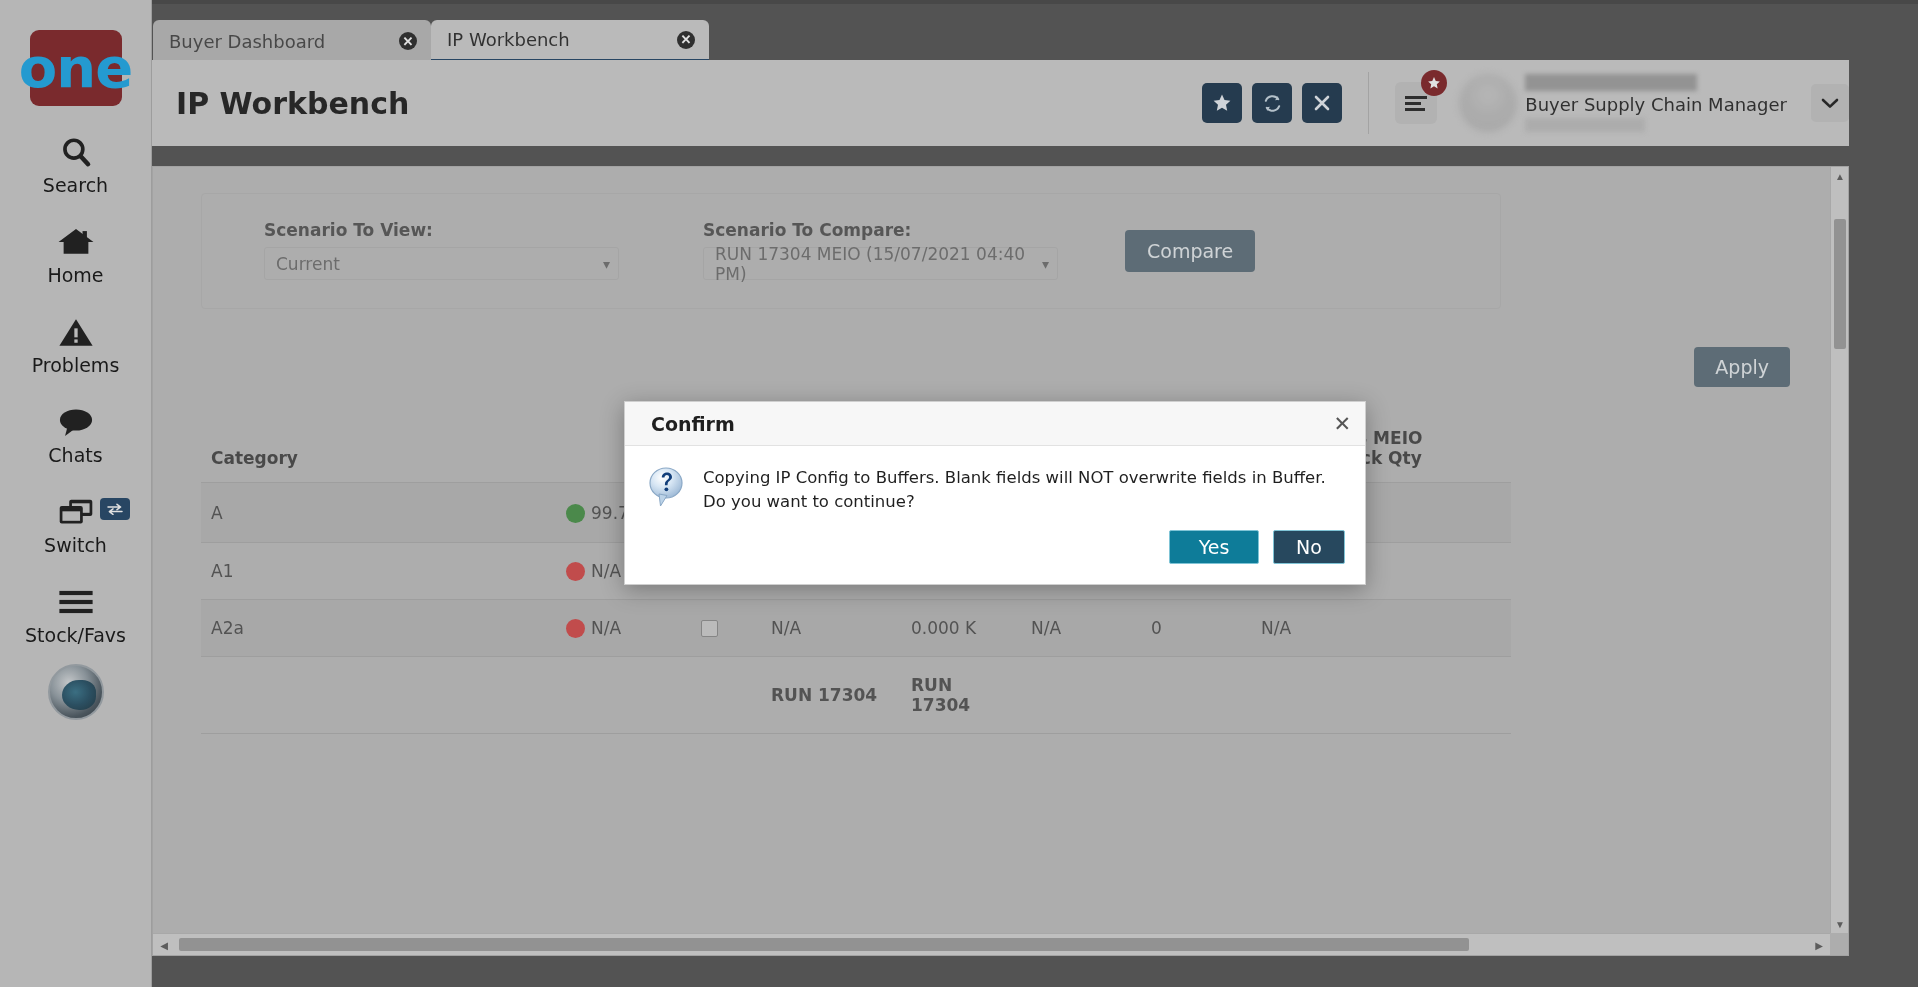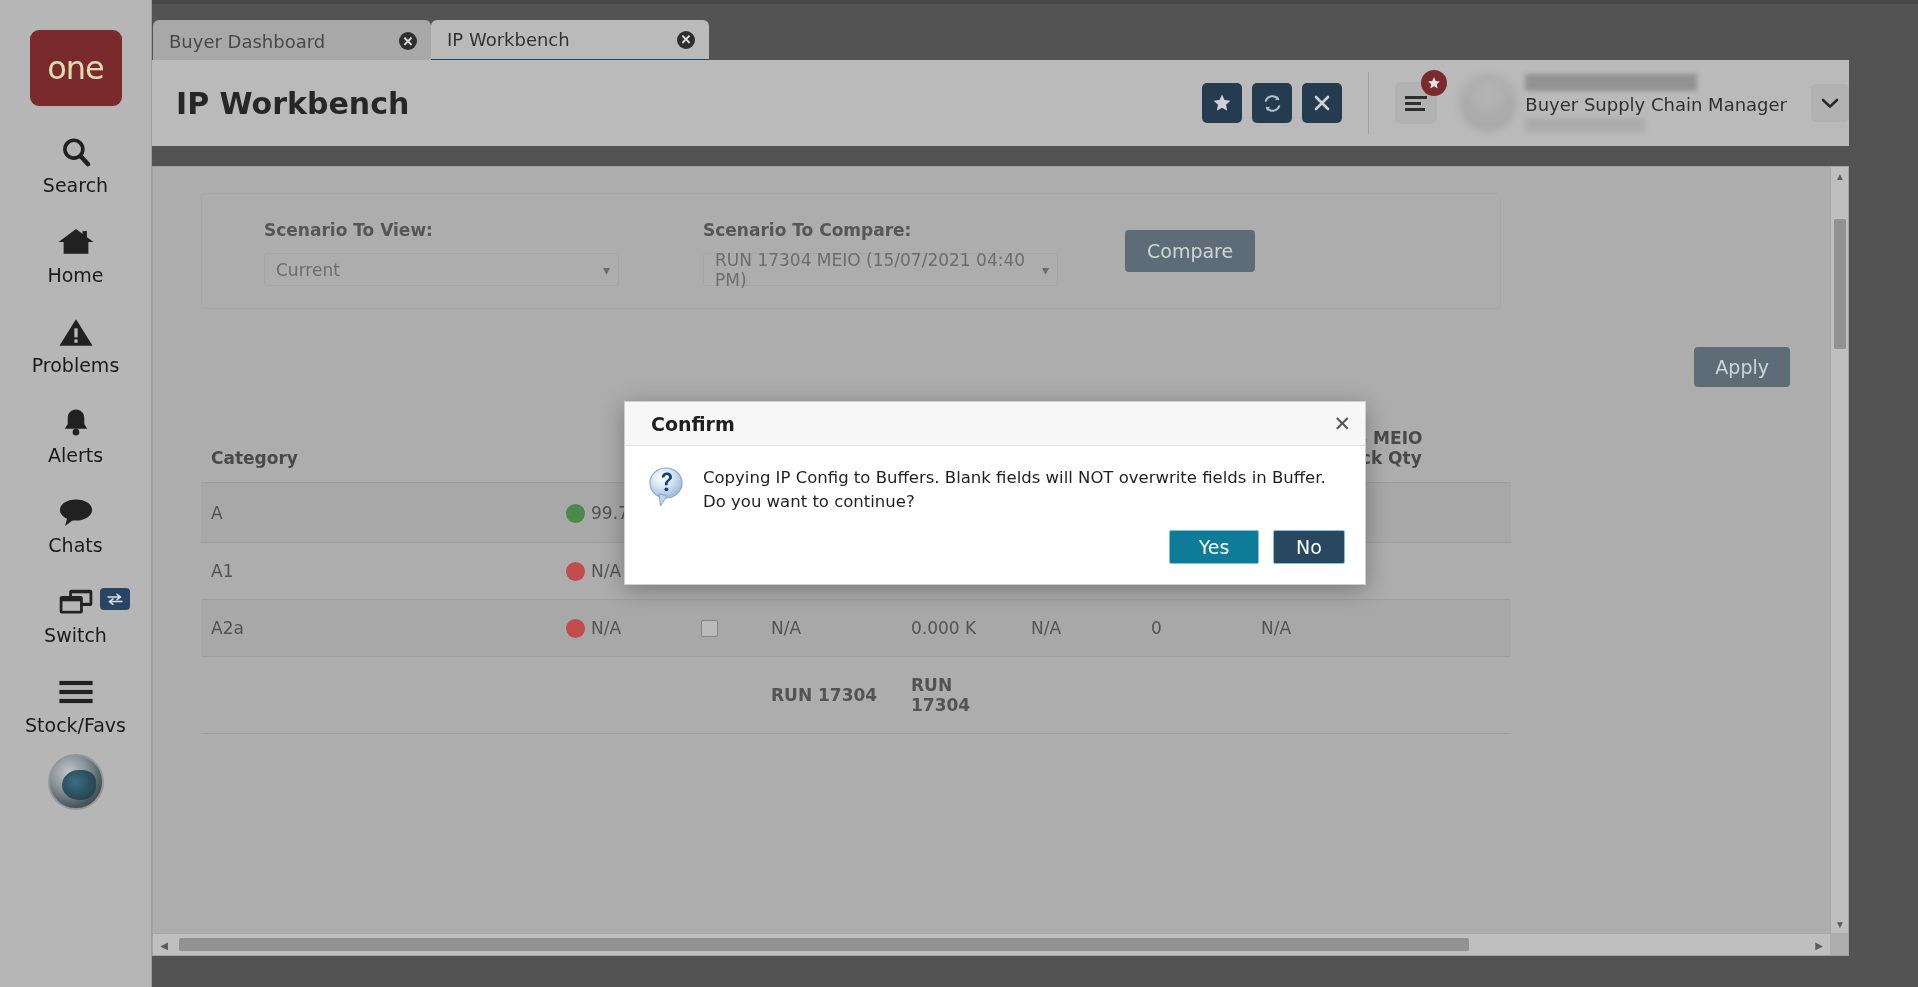--- a/index.html
+++ b/index.html
@@ -15,21 +15,21 @@
   .sidebar {
     position: absolute; left: 0; top: 0; width: 152px; height: 987px;
     background: #c8c8c8; border-right: 1px solid #a8a8a8;
     display: flex; flex-direction: column; align-items: center;
   }
   .logo {
     margin-top: 30px; width: 92px; height: 76px; background: #7b1519;
     border-radius: 9px; display: flex; align-items: center; justify-content: center;
   }
   .logo-text {
-    color: #fef9c3; font-size: 32px; font-weight: 400; letter-spacing: -1px;
+    color: #0ea5e9; font-size: 56px; font-weight: 700; letter-spacing: -1px;
     font-family: "DejaVu Sans", sans-serif; line-height: 1;
   }
   .nav-item {
     margin-top: 26px; width: 152px;
     display: flex; flex-direction: column; align-items: center;
     position: relative; cursor: pointer;
   }
   .nav-icon { height: 40px; display:flex; align-items:center; justify-content:center; }
   .nav-icon svg { display: block; }
   .nav-label {
@@ -132,21 +132,21 @@
   }
   .content-inner { position: absolute; left: 0; top: 0; right: 18px; bottom: 22px; overflow: hidden; }
 
   
   .filter-box {
     position: absolute; left: 48px; top: 26px; width: 1300px; height: 116px;
     border: 1px solid #b5b5b5; border-radius: 4px;
   }
   .field { position: absolute; }
   .field-label {
-    font-size: 17px; font-weight: bold; color: #4d4d4d; margin-bottom: 13px;
+    font-size: 17px; font-weight: bold; color: #4d4d4d; margin-bottom: 7px;
     font-family: "DejaVu Sans", sans-serif;
   }
   .select-box {
     height: 33px; border: 1px solid #b3b3b3; background: #bdbdbd; border-radius: 3px;
     display: flex; align-items: center; padding: 0 8px 0 11px;
     font-size: 17px; color: #6a6a6a; cursor: pointer;
     font-family: "DejaVu Sans", sans-serif;
   }
   .select-box .chev { margin-left: auto; font-size: 14px; color: #6a6a6a; }
   .btn-slate {
@@ -280,29 +280,20 @@
       <div class="nav-icon">
         <svg width="36" height="31" viewBox="0 0 26 22">
             <path d="M13 1.5 L25 20.5 L1 20.5 Z" fill="#0a0a0a"></path>
             <rect x="11.8" y="8" width="2.4" height="6.5" fill="#cdcdcd"></rect>
             <rect x="11.8" y="16" width="2.4" height="2.4" fill="#cdcdcd"></rect>
           </svg>
       </div>
       <span class="nav-label">Problems</span>
     </div>
 
-    <div class="nav-item">
-      <div class="nav-icon">
-        <svg width="34" height="33" viewBox="0 0 24 24">
-            <path d="M12 2.5 C8.4 2.5 6 5.2 6 8.6 V13 L3.8 16.6 H20.2 L18 13 V8.6 C18 5.2 15.6 2.5 12 2.5 Z" fill="#0a0a0a"></path>
-            <circle cx="12" cy="19" r="2.4" fill="#0a0a0a"></circle>
-          </svg>
-      </div>
-      <span class="nav-label">Alerts</span>
-    </div>
 
     <div class="nav-item">
       <div class="nav-icon">
         <svg width="38" height="30" viewBox="0 0 26 20">
             <ellipse cx="13" cy="8.6" rx="11" ry="7.2" fill="#0a0a0a"></ellipse>
             <path d="M7 14 L5.5 19.5 L11.5 15.2 Z" fill="#0a0a0a"></path>
           </svg>
       </div>
       <span class="nav-label">Chats</span>
     </div>

